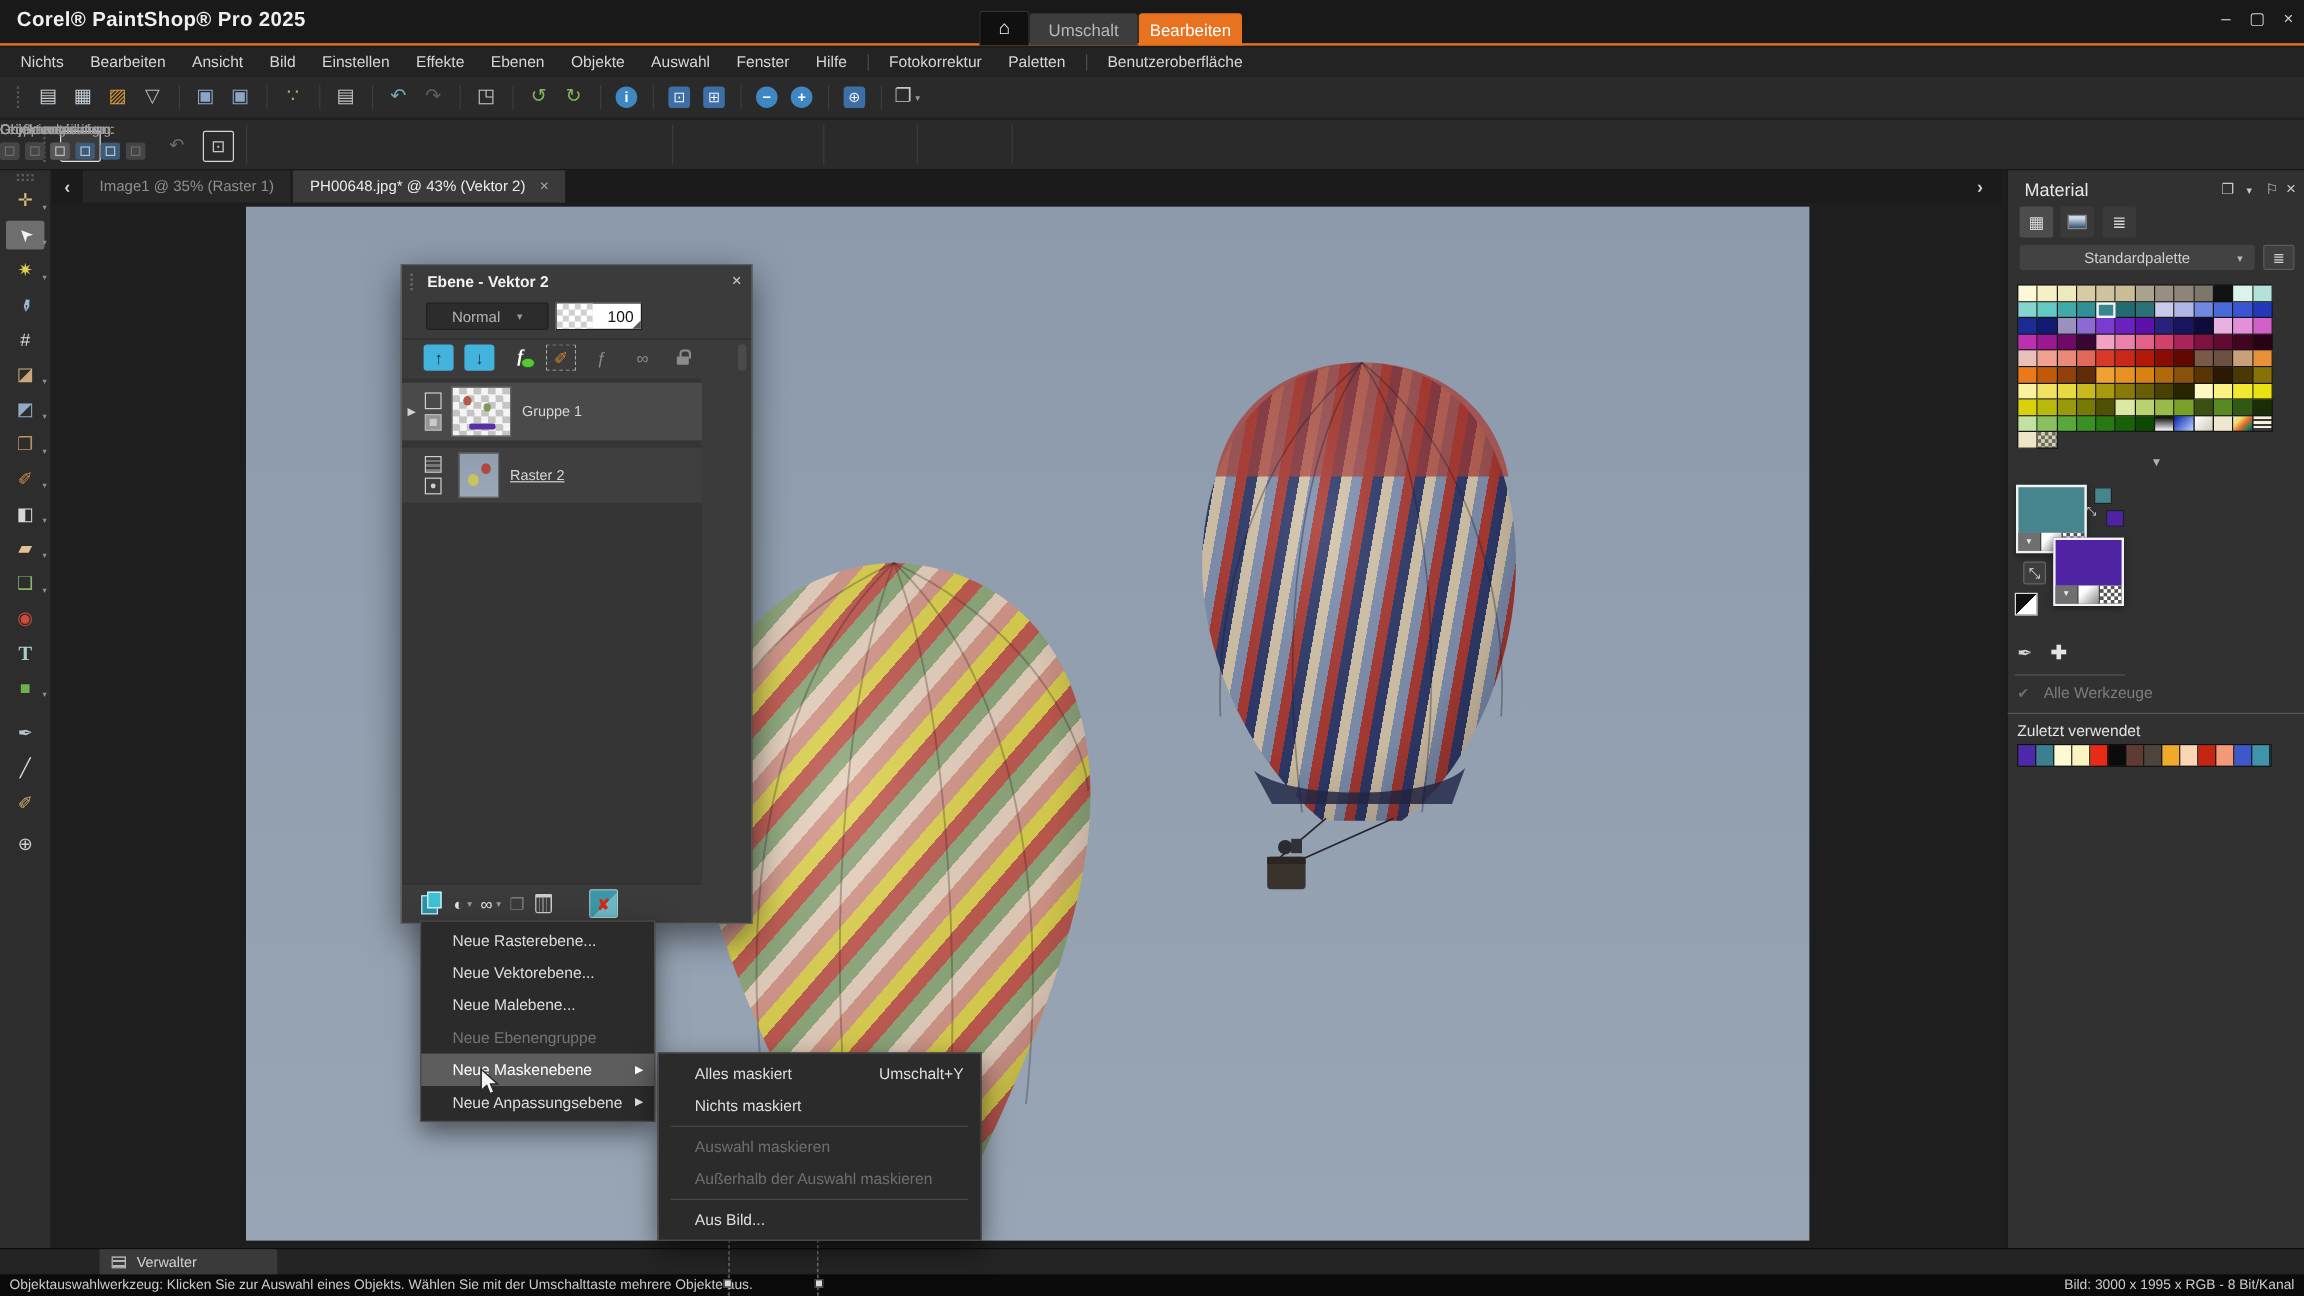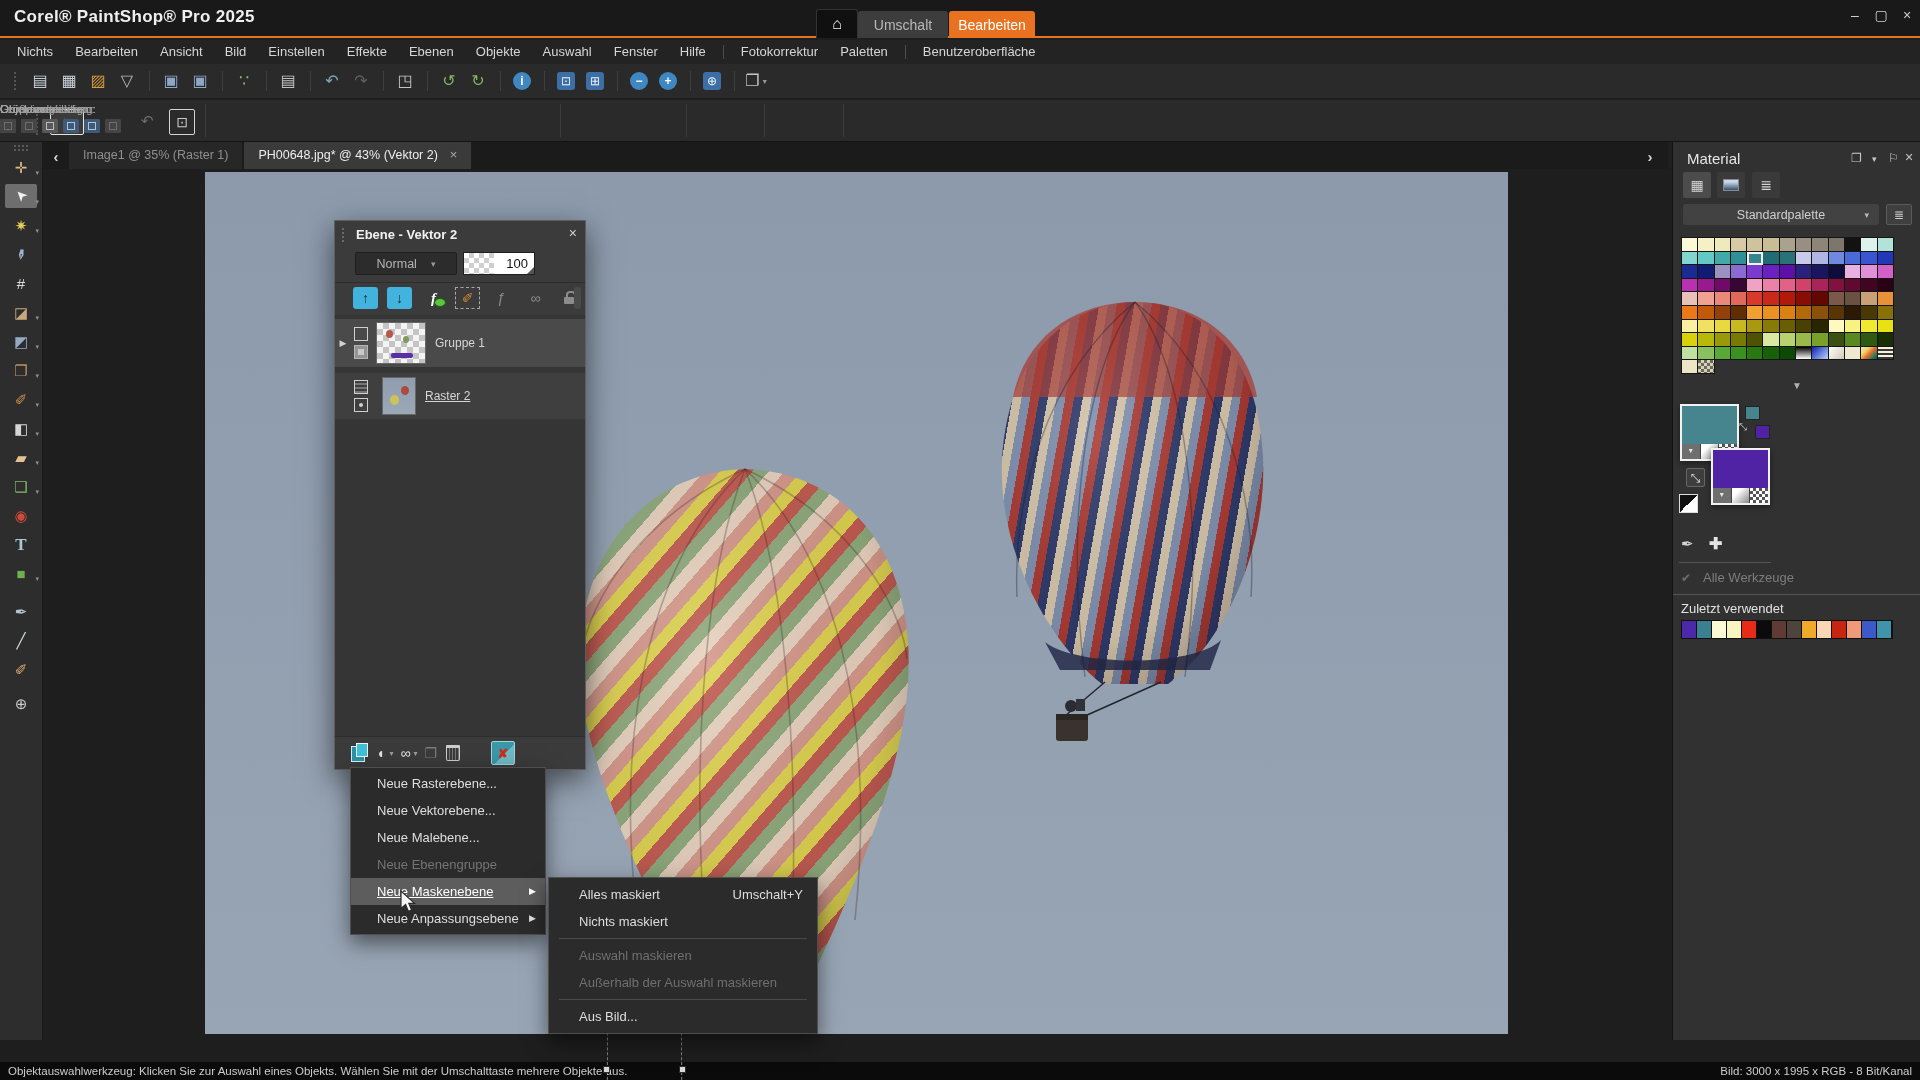--- a/index.html
+++ b/index.html
@@ -70,21 +70,21 @@
   .tool.dd::after{content:'▾';position:absolute;right:-2px;bottom:2px;font-size:7px;color:#8e8e8e;}
   .tool.gap1{margin-top:14px;} .tool.gap2{margin-top:10px;}
 
   
   #canvas{position:absolute;left:43px;top:169px;width:1625px;height:871px;background:#1e1e1e;}
   #photo{position:absolute;left:205px;top:172px;width:1303px;height:862px;z-index:1;}
   #selection-rect{position:absolute;left:563px;top:838px;width:77px;height:128px;border:1px dashed #1f1f1f;outline:1px dashed rgba(240,240,240,.45);outline-offset:-2px;z-index:5;}
   .handle{position:absolute;width:7px;height:7px;background:#d9d9d9;border:1px solid #2e2e2e;}
 
   
-  #layers-palette{position:absolute;left:334px;top:220px;width:252px;height:550px;background:#3b3b3b;border:1px solid #5e5e5e;box-shadow:0 10px 28px rgba(0,0,0,.55);z-index:10;}
+  #layers-palette{position:absolute;left:334px;top:220px;width:293px;height:550px;background:#3b3b3b;border:1px solid #5e5e5e;box-shadow:0 10px 28px rgba(0,0,0,.55);z-index:10;}
   #lp-grip{position:absolute;left:7px;top:7px;width:4px;height:14px;border-left:2px dotted #6a6a6a;}
   #lp-title{position:absolute;left:21px;top:6px;font-size:13px;font-weight:bold;color:#f2f2f2;}
   #lp-close{position:absolute;right:8px;top:4px;color:#cfcfcf;font-size:14px;}
   #lp-blend{position:absolute;left:20px;top:31px;width:102px;height:23px;background:#2c2c2c;border:1px solid #1f1f1f;border-radius:2px;color:#b4b4b4;font-size:12.5px;display:flex;align-items:center;justify-content:center;}
   #lp-blend .caret{margin-left:14px;font-size:9px;color:#9a9a9a;}
   #lp-opacity{position:absolute;left:128px;top:31px;width:72px;height:23px;background:#fff;border:1px solid #1f1f1f;display:flex;}
   #lp-opacity .opchecker{width:30px;height:100%;background:repeating-conic-gradient(#cfcfcf 0 25%,#ffffff 0 50%);background-size:10px 10px;}
   #lp-opacity .opval{flex:1;color:#111;font-size:13px;text-align:right;padding:3px 6px 0 0;}
   #lp-opacity::after{content:'';position:absolute;right:0;bottom:0;border-left:7px solid transparent;border-bottom:7px solid #555;}
   #lp-sep1{position:absolute;left:0;top:61px;width:100%;height:1px;background:#2d2d2d;}
@@ -126,21 +126,21 @@
   .lpb.newlayer{width:22px;}
   .lpb.newlayer::before{content:'';position:absolute;left:2px;top:5px;width:12px;height:14px;background:#2a93a8;border:1px solid #d8eef2;}
   .lpb.newlayer i{position:absolute;left:7px;top:2px;width:12px;height:14px;background:#3fc0d6;border:1px solid #eaf8fa;}
   .lpb.trashic{width:18px;}
   .lpb.trashic::before{content:'';width:12px;height:12px;border:1px solid #cdcdcd;border-top:3px solid #cdcdcd;border-radius:1px 1px 2px 2px;background:repeating-linear-gradient(90deg,transparent 0 2px,#777 2px 3px);}
   .lpb.tealcheck{width:24px;height:24px;margin-left:22px;background:linear-gradient(135deg,#3a98a8 55%,#6fb9c4 55%);border:1px solid #9fd4dc;border-radius:2px;color:#d62814;font-weight:bold;font-size:13px;}
 
   
   #context-menu{position:absolute;left:350px;top:767px;width:196px;background:#2b2b2b;border:1px solid #4f4f4f;box-shadow:0 8px 20px rgba(0,0,0,.5);padding:2px 0;z-index:20;}
   .cm-item{height:27px;line-height:27px;padding-left:26px;font-size:13px;color:#dedede;position:relative;white-space:nowrap;}
-  .cm-item.hl{background:#5d5d5d;color:#fff;text-decoration:underline;}
+  .cm-item.hl{background:#5d5d5d;color:#fff;}
   .cm-item.dis{color:#757575;}
   .cm-item .cm-arrow{position:absolute;right:9px;top:0;font-size:9px;}
   #mask-submenu{position:absolute;left:548px;top:877px;width:270px;background:#2b2b2b;border:1px solid #4f4f4f;box-shadow:0 8px 20px rgba(0,0,0,.5);padding:3px 0;z-index:21;}
   .sm-item{height:27px;line-height:27px;padding:0 14px 0 30px;font-size:13px;color:#dedede;display:flex;justify-content:space-between;white-space:nowrap;}
   .sm-item.dis{color:#6f6f6f;}
   .sm-item.sep{height:1px;background:#4a4a4a;margin:3px 10px;padding:0;}
   .sm-short{color:#dedede;margin-left:20px;}
 
   #cursor{position:absolute;left:399px;top:890px;z-index:30;}
 
@@ -845,19 +845,25 @@
         <div class="rsw" style="background: rgb(77, 69, 61);"></div>
         <div class="rsw" style="background: rgb(241, 169, 41);"></div>
         <div class="rsw" style="background: rgb(249, 215, 181);"></div>
         <div class="rsw" style="background: rgb(197, 37, 17);"></div>
         <div class="rsw" style="background: rgb(241, 153, 121);"></div>
         <div class="rsw" style="background: rgb(61, 88, 201);"></div>
         <div class="rsw" style="background: rgb(64, 148, 169);"></div>
     </div>
   </div>
 
+  <div id="manager-bar">
+    <div id="manager-tab">
+      <span class="gicon"></span>
+      <span class="mlabel">Verwalter</span>
+    </div>
+  </div>
 
   <div id="statusbar">
     <span id="status-left">Objektauswahlwerkzeug: Klicken Sie zur Auswahl eines Objekts. Wählen Sie mit der Umschalttaste mehrere Objekte aus.</span>
     <span id="status-right">Bild: 3000 x 1995 x RGB - 8 Bit/Kanal</span>
   </div>
 
 </div>
 
 </body></html>

